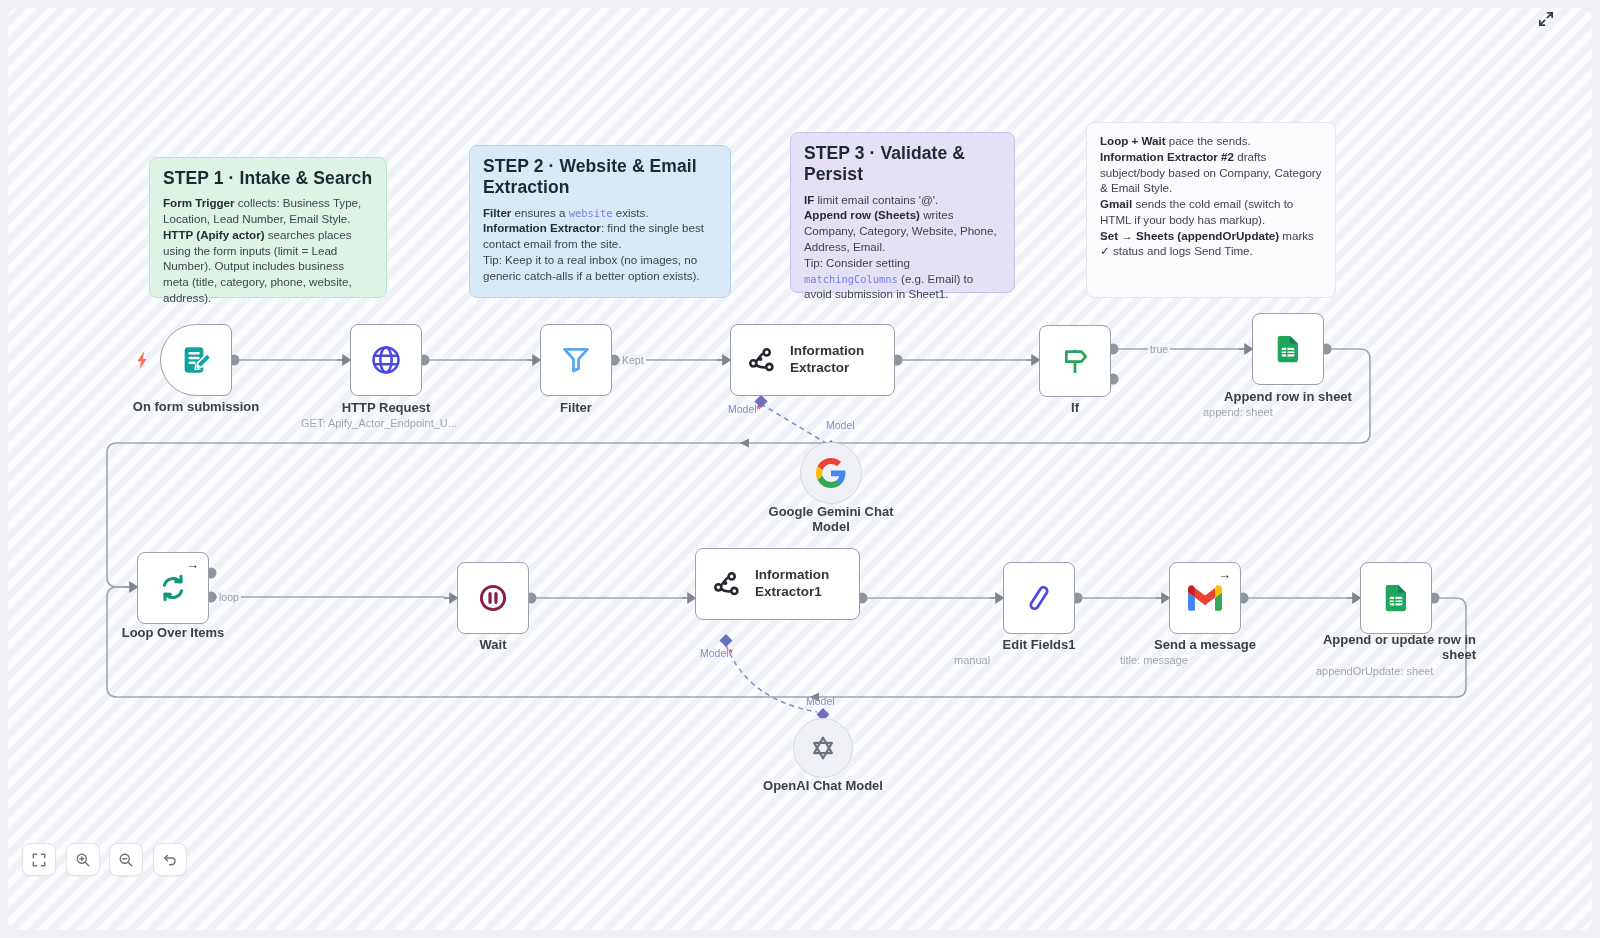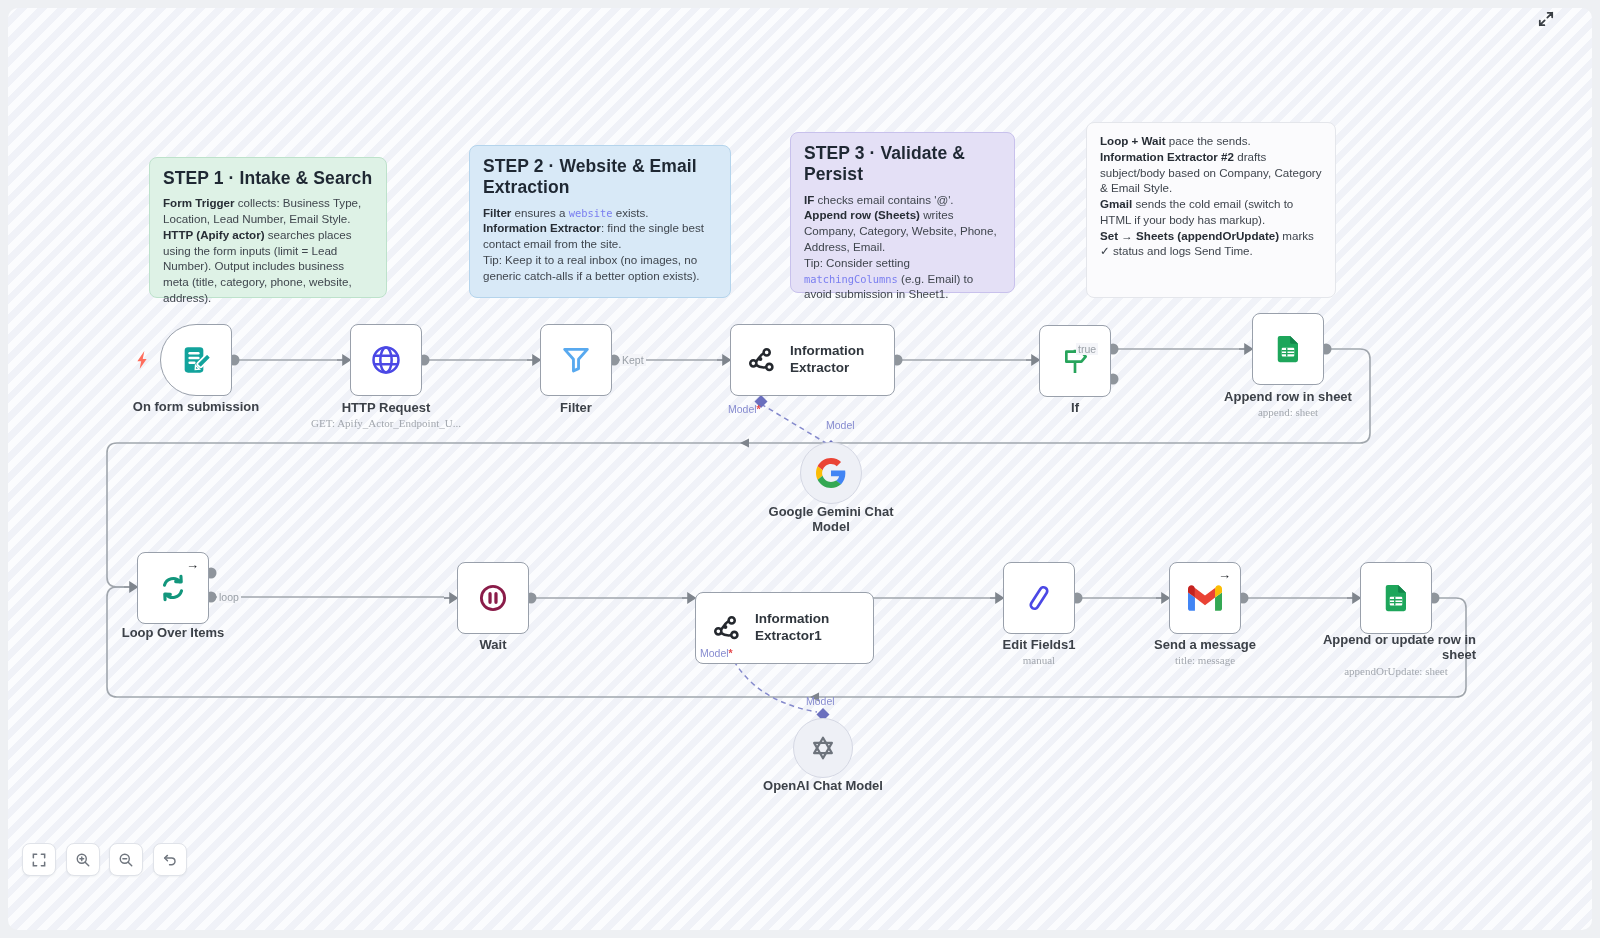--- a/index.html
+++ b/index.html
@@ -29,21 +29,21 @@
   .node.wide { justify-content:flex-start; padding-left:15px; gap:12px; }
   .node .inner-label { font-size:13.5px; font-weight:600; color:#30363d; line-height:1.25; }
   .corner-arrow { position:absolute; font-size:13px; font-weight:700; color:#23262b; line-height:1; }
 
   .model-circle {
     position:absolute; background:#eef0f6; border:1.5px solid #d5d8e4; border-radius:50%;
     display:flex; align-items:center; justify-content:center;
   }
 
   .nlabel { position:absolute; text-align:center; font-size:13px; font-weight:600; color:#3c4148; line-height:1.15; }
-  .nsub   { position:absolute; text-align:center; font-size:11px; font-weight:400; color:#a3a8af;font-family:Liberation Serif, serif; }
+  .nsub   { position:absolute; text-align:left; font-size:11px; font-weight:400; color:#a3a8af; }
 
   .edge-label { position:absolute; font-size:10.5px; color:#9aa0a7; background:#f4f5f9; padding:0 2px; line-height:12px; }
   .mlabel { position:absolute; font-size:10.5px; color:#878cd0; line-height:12px; }
   .mlabel .req { color:#e5484d; font-weight:700; }
 
   .ctrl {
     position:absolute; width:34px; height:33px; background:#fff; border:1px solid #e0e3e9;
     border-radius:8px; display:flex; align-items:center; justify-content:center;
     box-shadow:0 1px 2px rgba(25,30,40,.05); cursor:pointer;
   }
@@ -162,21 +162,21 @@
 </span><b>HTTP (Apify actor)</b><span> searches places using the form inputs (limit = Lead Number). Output includes business meta (title, category, phone, website, address).</span></div>
 </div>
 <div class="note" style="left: 457px; top: 145px; width: 262px; height: 153px; background-color: rgb(216, 233, 247); border-color: rgb(180, 212, 236); margin-left: 12px;">
   <h2>STEP 2 · Website &amp; Email Extraction</h2>
   <div class="nbody"><b>Filter</b><span> ensures a </span><code>website</code><span> exists.
 </span><b>Information Extractor</b><span>: find the single best contact email from the site.
 Tip: Keep it to a real inbox (no images, no generic catch-alls if a better option exists).</span></div>
 </div>
 <div class="note" style="left: 790px; top: 132px; width: 225px; height: 161px; background-color: rgb(228, 224, 246); border-color: rgb(200, 193, 236);">
   <h2>STEP 3 · Validate &amp; Persist</h2>
-  <div class="nbody"><b>IF</b><span> checks email contains '@'.
+  <div class="nbody"><b>IF</b><span> limit email contains '@'.
 </span><b>Append row (Sheets)</b><span> writes Company, Category, Website, Phone, Address, Email.
 Tip: Consider setting </span><code>matchingColumns</code><span> (e.g. Email) to avoid submission in Sheet1.</span></div>
 </div>
 <div class="note" style="left: 1086px; top: 122px; width: 250px; height: 176px; background-color: rgb(251, 251, 253); border-color: rgb(228, 230, 235);">
   <div class="nbody"><b>Loop + Wait</b><span> pace the sends.
 </span><b>Information Extractor #2</b><span> drafts subject/body based on Company, Category &amp; Email Style.
 </span><b>Gmail</b><span> sends the cold email (switch to HTML if your body has markup).
 </span><b>Set → Sheets (appendOrUpdate)</b><span> marks ✓ status and logs Send Time.</span></div>
 </div>
 
@@ -274,21 +274,21 @@
 <div class="nlabel" style="left:88px;top:626px;width:170px;">Loop Over Items</div>
 
 <div class="node" style="left:457px;top:562px;width:72px;height:72px;">
   <svg width="34" height="34" viewBox="0 0 24 24" fill="none" stroke="#8a1c49" stroke-width="2" stroke-linecap="round">
     <circle cx="12" cy="12" r="8.2"></circle>
     <path d="M9.9 9 v6 M14.1 9 v6" stroke-width="2.3"></path>
   </svg>
 </div>
 <div class="nlabel" style="left:408px;top:638px;width:170px;">Wait</div>
 
-<div class="node wide" style="left:695px;top:592px;width:179px;height:72px;">
+<div class="node wide" style="left:695px;top:548px;width:165px;height:72px;">
   <svg width="32" height="32" viewBox="0 0 24 24" fill="none" stroke="#24282e" stroke-width="1.9">
     <path d="M6.5 13.5 C9.5 13 10 7.5 14 6.8 M7 15.5 C10 17.5 13.5 18.2 16.5 17"></path>
     <circle cx="5.5" cy="14.5" r="2.3" fill="#fff"></circle>
     <circle cx="15.5" cy="6.3" r="2.3" fill="#fff"></circle>
     <circle cx="17.5" cy="17.2" r="2.3" fill="#fff"></circle>
     <circle cx="10.8" cy="11.3" r="1.5" fill="#24282e" stroke="none"></circle>
   </svg>
   <div class="inner-label" style="width:92px;">Information Extractor1</div>
 </div>
 
@@ -333,21 +333,21 @@
 <div class="nlabel" style="left:738px;top:779px;width:170px;">OpenAI Chat Model</div>
 
 <div class="mlabel" style="left:700px;top:647px;">
   <span>Model</span><span class="req">*</span>
 </div>
 <div class="mlabel" style="left:806px;top:695px;">
   <span>Model</span>
 </div>
 
 <div class="edge-label" style="left:620px;top:354px;">Kept</div>
-<div class="edge-label" style="left:1076px;top:343px;text-align:center;">true</div>
+<div class="edge-label" style="left:1148px;top:343px;text-align:center;">true</div>
 <div class="edge-label" style="left:217px;top:591px;">loop</div>
 
 <div class="ctrl" style="left:22px;top:843px;">
   <svg width="16" height="16" viewBox="0 0 17 17" fill="none" stroke="#6f757e" stroke-width="1.6" stroke-linecap="round">
     <path d="M2.5 6 V2.5 H6 M11 2.5 h3.5 V6 M14.5 11 v3.5 H11 M6 14.5 H2.5 V11"></path>
   </svg>
 </div>
 <div class="ctrl" style="left:66px;top:843px;">
   <svg width="16" height="16" viewBox="0 0 17 17" fill="none" stroke="#6f757e" stroke-width="1.5" stroke-linecap="round">
     <circle cx="7.2" cy="7.2" r="4.8"></circle>

